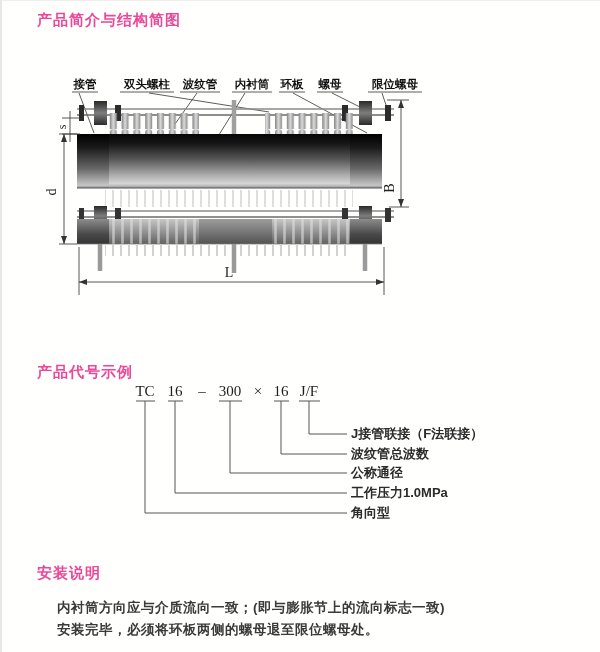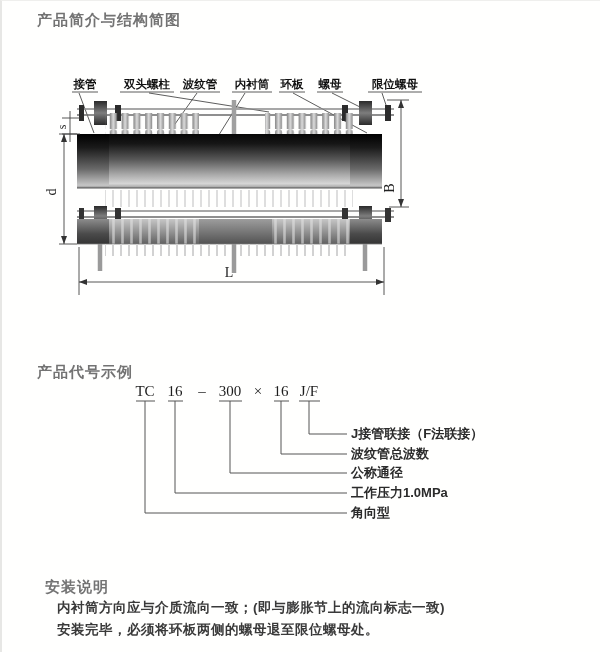--- a/index.html
+++ b/index.html
@@ -8,29 +8,29 @@
     position:relative;
     background:#fffffe;
     overflow:hidden;
     font-family:"Liberation Sans", sans-serif;
     border-left:2px solid #e7e7e5;
     border-top:1px solid #efefed;
   }
   .sec-title {
     position:absolute;
     left:35px;
-    color:#737373;
+    color:#ec4899;
     font-size:15px;
     font-weight:bold;
     letter-spacing:1px;
     white-space:nowrap;
   }
   #title-intro  { top:10px; }
   #title-code   { top:362px; }
-  #title-install{ top:577px;margin-left:8px; }
+  #title-install{ top:563px; }
 
   #structure-diagram { position:absolute; left:35px; top:65px; }
   #code-diagram      { position:absolute; left:35px; top:378px; }
 
   .cjk-label { font-family:"Liberation Sans", sans-serif; font-weight:bold; fill:#111; }
   .dim-text  { font-family:"Liberation Serif", serif; fill:#222; }
   .code-text { font-family:"Liberation Serif", serif; font-size:15px; fill:#1d1d1d; }
   .callout-text { font-family:"Liberation Sans", sans-serif; font-size:13px; font-weight:bold; fill:#2b2b2b; }
   .thin { stroke:#333; stroke-width:0.8; fill:none; }
   .dimline { stroke:#444; stroke-width:0.9; fill:none; }

